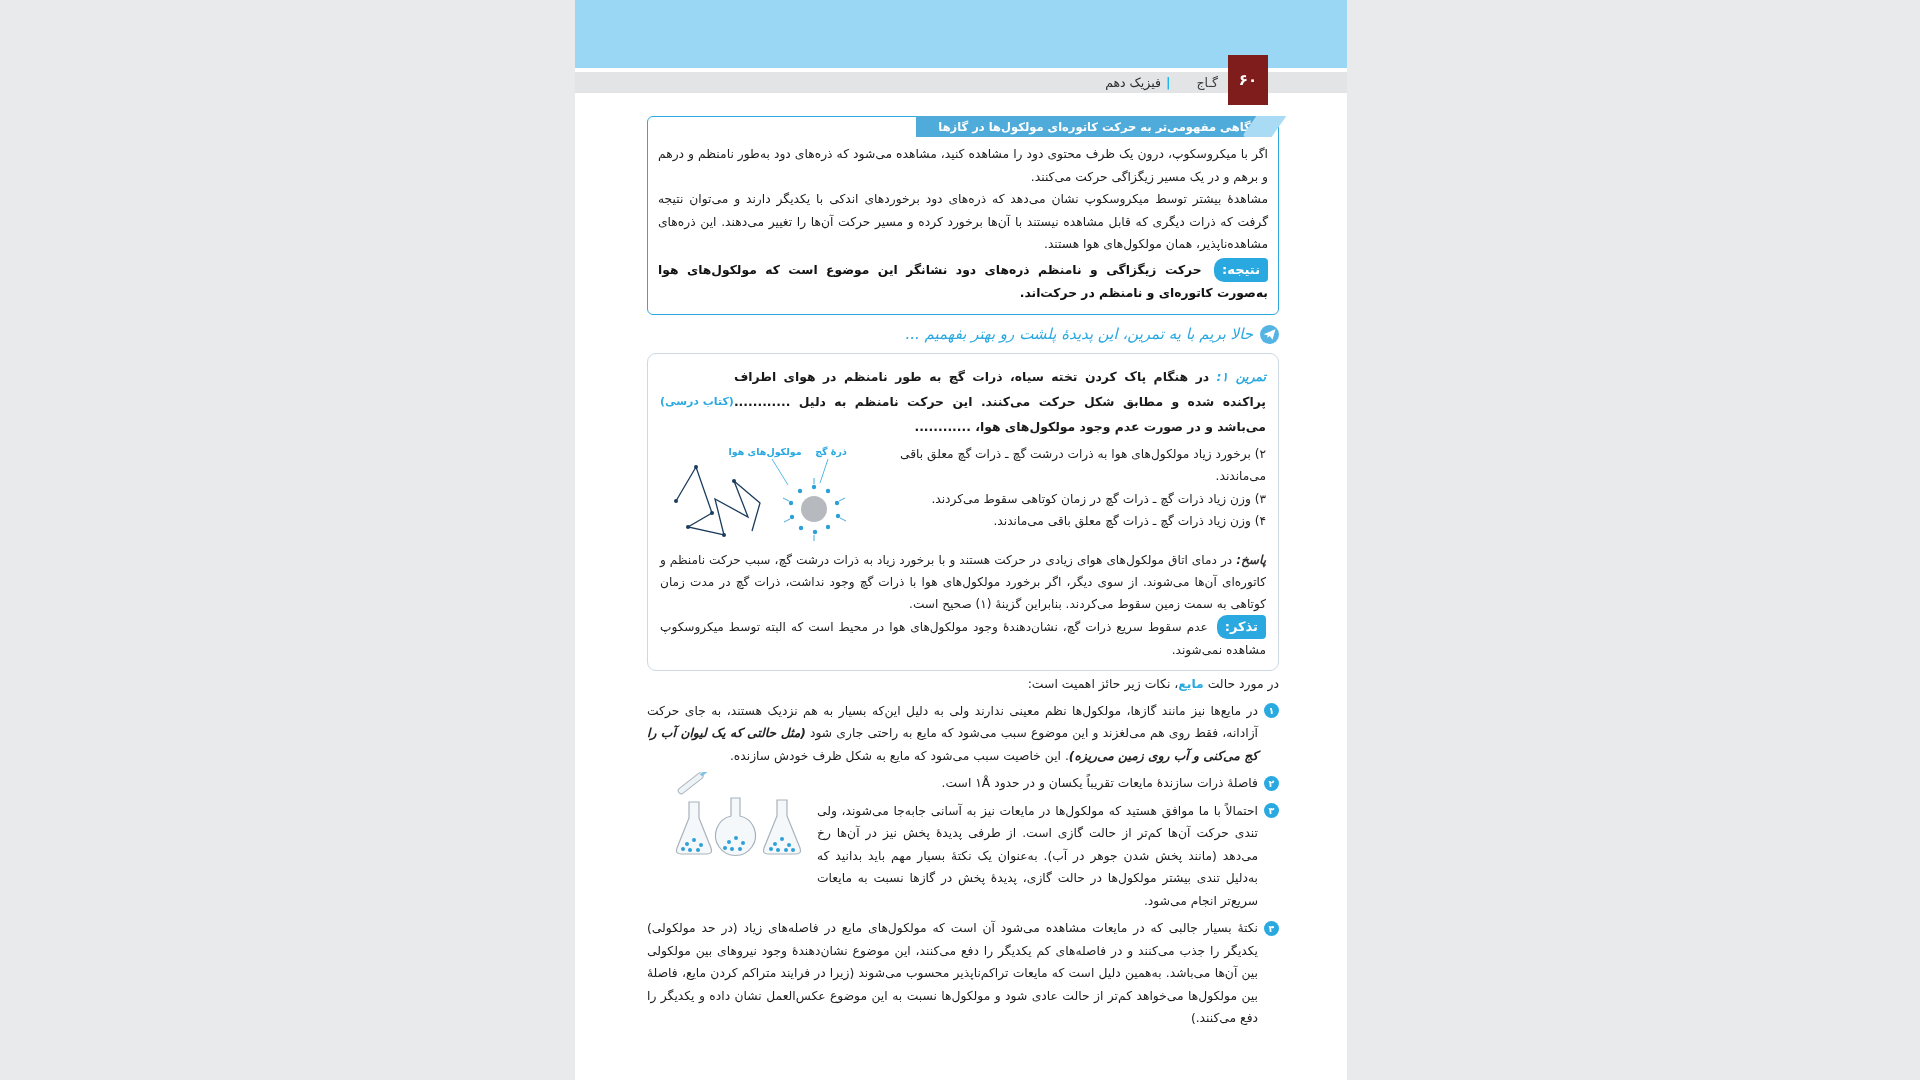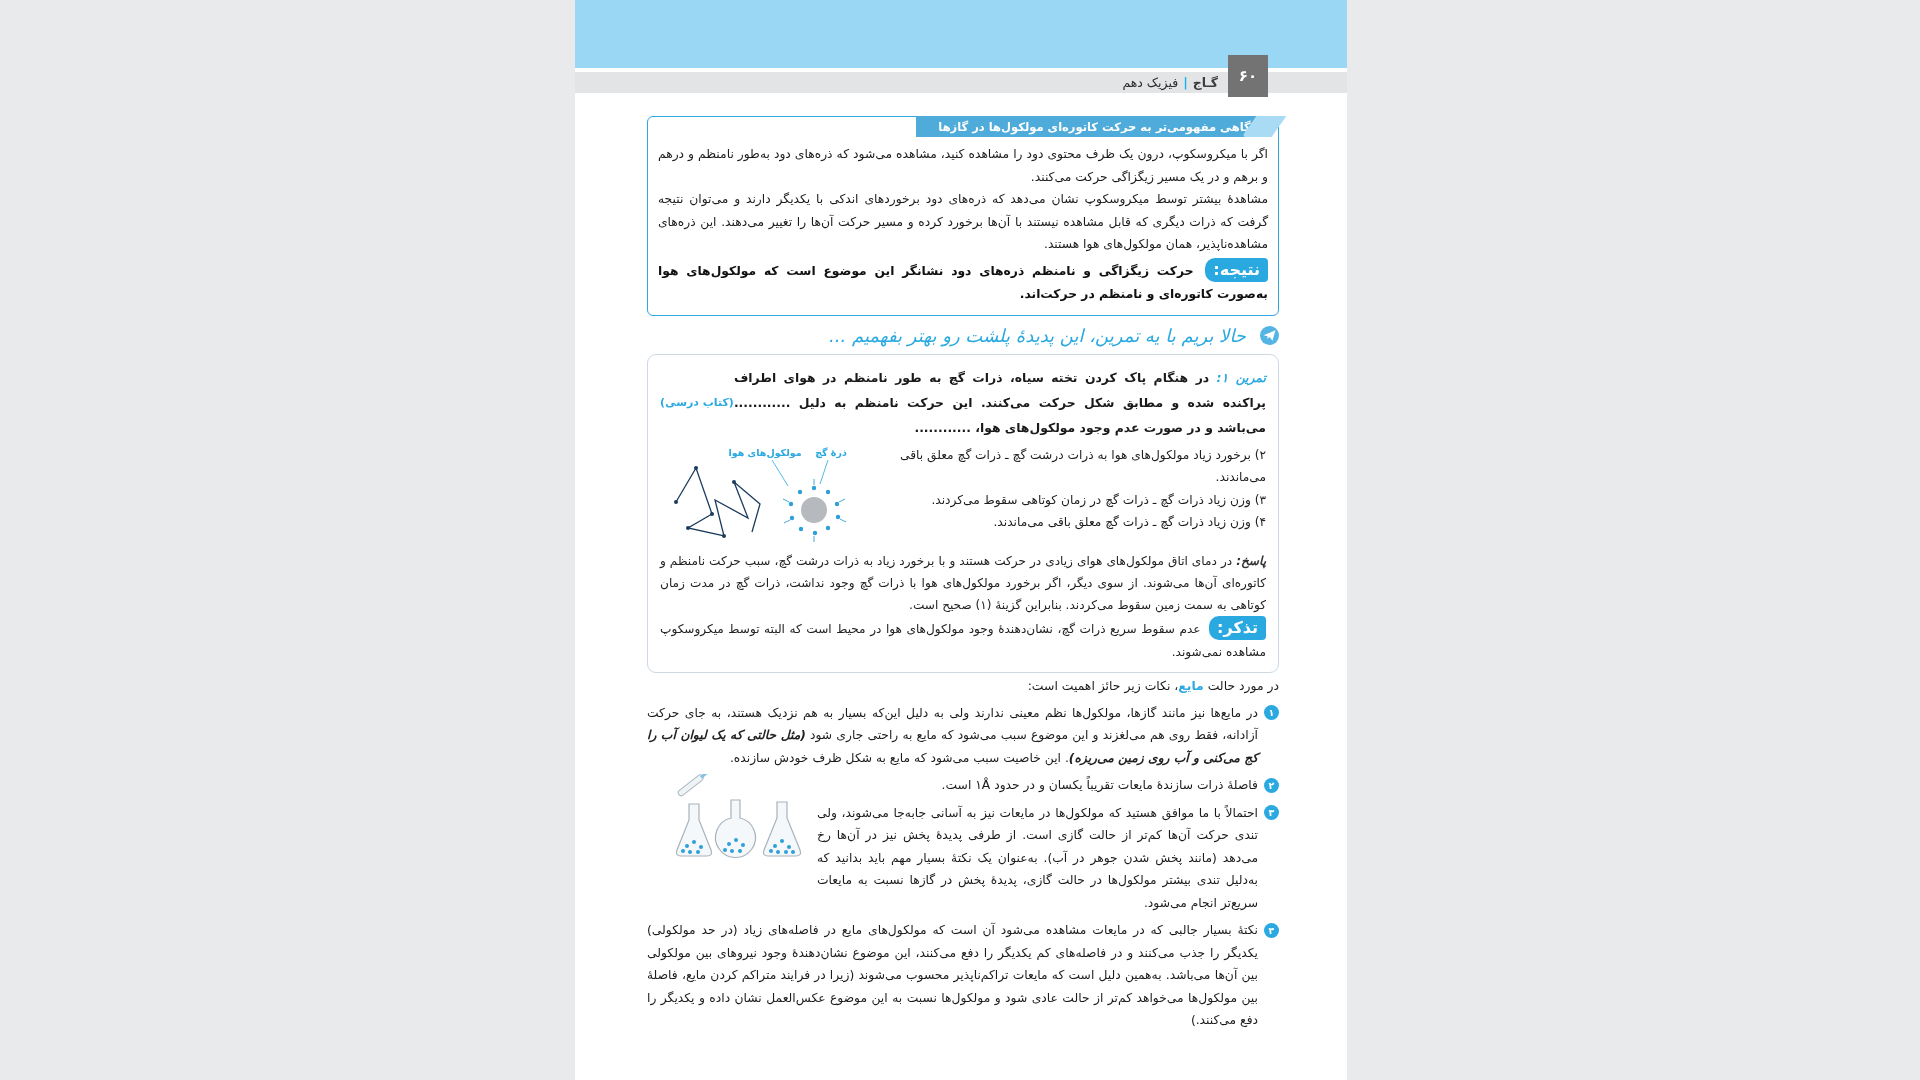--- a/index.html
+++ b/index.html
@@ -5,45 +5,45 @@
   * { margin:0; padding:0; box-sizing:border-box; }
   html,body { width:1920px; height:1080px; }
   body { background:#e8eaec; font-family:"DejaVu Sans", sans-serif; direction:rtl; }
   .canvas { position:relative; width:1920px; height:1080px; overflow:hidden; }
   .page { position:absolute; left:575px; top:0; width:772px; height:1080px; background:#ffffff; }
 
   
   .page-head { position:relative; height:93px; }
   .band   { position:absolute; top:0; left:0; right:0; height:68px; background:#9ad7f5; }
   .strip  { position:absolute; top:72px; left:0; right:0; height:21px; background:#e3e4e6; }
-  .pagenum-tab { position:absolute; top:55px; right:79px; width:40px; height:42px; background:#737373;
+  .pagenum-tab { position:absolute; top:55px; right:79px; width:40px; height:50px; background:#7f1d1d;
                  color:#fff; font-size:15px; font-weight:bold; display:flex; align-items:center; justify-content:center; z-index:3; }
   .head-meta { position:absolute; top:72px; right:129px; height:21px; display:flex; align-items:center; gap:5px;
                font-size:12.5px; color:#2b2b2b; z-index:3; }
-  .brand { font-weight:bold; letter-spacing:1px; color:#3c3c3c; }
+  .brand { font-weight:normal; letter-spacing:1px; color:#3c3c3c;margin-left:21px; }
   .head-divider { color:#18b3ee; font-weight:bold; }
 
   
   .content { padding:0 68px 0 72px; }
 
   
   .concept-box { position:relative; margin-top:23px; border:1.5px solid #2fa8e1; border-radius:6px;
                  padding:26px 10px 9px 10px; background:#fff; }
   .ribbon { position:absolute; top:-1px; right:-1px; height:21px; display:flex; align-items:center; }
   .ribbon-skew { width:30px; height:21px; background:#a9dcf4; transform:skewX(-35deg); margin-left:-18px; border-radius:0 0 0 4px;}
   .ribbon-main { height:21px; background:#4fabda; color:#fff; font-size:11.5px; font-weight:bold;
                  display:flex; align-items:center; padding:0 12px 0 22px; border-radius:0 4px 0 0; }
   .para { font-size:12.3px; line-height:22.5px; color:#1c1c1c; text-align:justify; }
   .result-line { font-size:12.3px; line-height:23px; font-weight:bold; color:#111; text-align:justify; margin-top:2px; }
-  .badge { display:inline-block; background:#29a9e0; color:#fff; font-size:16px; font-weight:bold;
+  .badge { display:inline-block; background:#29a9e0; color:#fff; font-size:13px; font-weight:bold;
            border-radius:10px 4px 4px 10px; padding:0px 8px 1px 8px; margin-left:4px; }
 
   
-  .leadin { display:flex; align-items:flex-start; gap:14px; margin:9px 0 8px 0;
-            color:#29a9e0; font-size:18px; font-style:italic; line-height:21px; }
+  .leadin { display:flex; align-items:flex-start; gap:7px; margin:9px 0 8px 0;
+            color:#29a9e0; font-size:15px; font-style:italic; line-height:21px; }
   .plane { flex:0 0 auto; margin-top:1px; }
 
   
   .ex-box { border:1px solid #ccd9e3; border-radius:9px; padding:10px 12px 8px 12px; margin-top:2px; }
   .q { font-size:12.4px; font-weight:bold; line-height:25px; text-align:justify; color:#1a1a1a; }
   .exlabel { color:#29a9e0; font-style:italic; font-weight:bold; }
   .src { float:left; color:#29a9e0; font-size:11px; font-weight:bold; margin-top:25px; }
   .ex-mid { margin-top:4px; }
   .ex-fig { float:left; width:195px; height:104px; margin-left:8px; }
   .options { overflow:hidden; }

